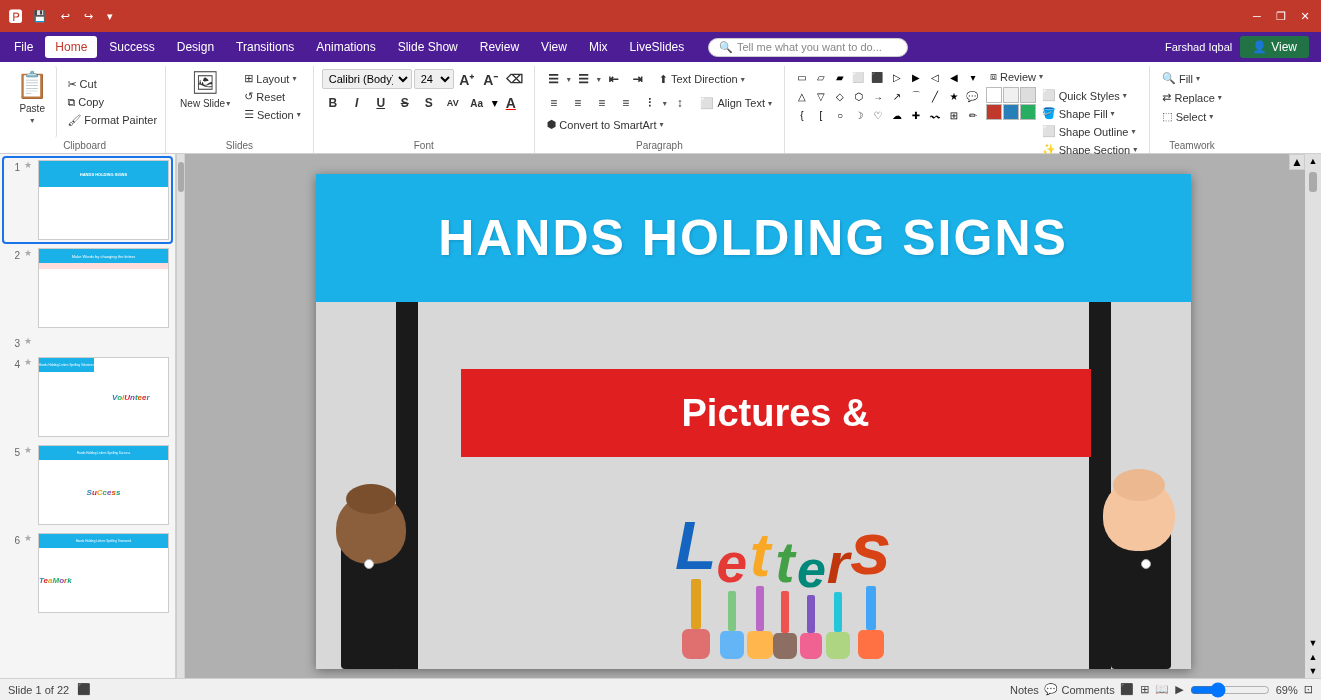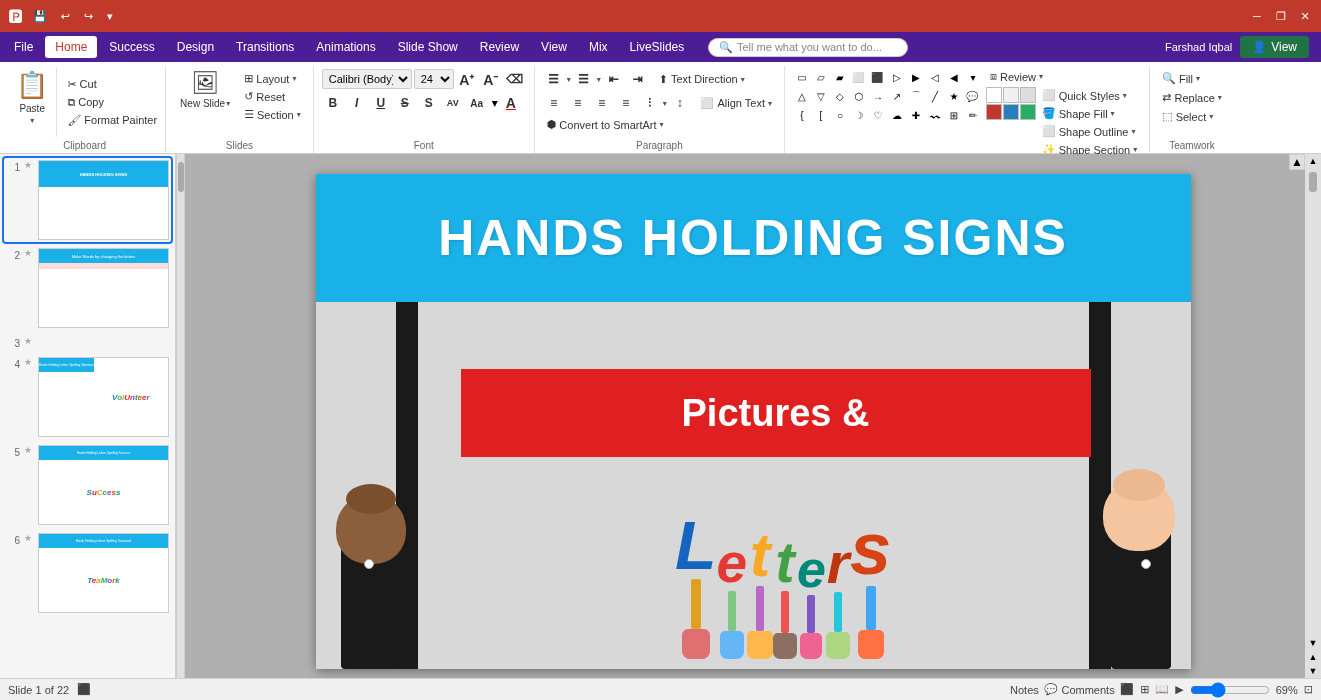--- a/index.html
+++ b/index.html
@@ -612,21 +612,21 @@
       </div>
 
       <div class="slide-thumb">
         <span class="slide-num">6</span>
         <span class="slide-star">★</span>
         <div class="slide-img">
           <div style="width:100%;height:100%;background:white;display:flex;flex-direction:column;overflow:hidden;">
             <div style="background:#1ab0e8;height:14px;display:flex;align-items:center;justify-content:center;">
               <span style="color:white;font-size:3px;">Hands Holding Letters Spelling Teamwork</span>
             </div>
-            <div style="display:flex;align-items:center;justify-content:center;flex:1;">
+            <div style="display:flex;align-items:center;flex:1;">
               <span style="font-size:8px;font-weight:900;font-style:italic;">
                 <span style="color:#2980b9;">T</span><span style="color:#e02020;">e</span><span style="color:#e8a020;">a</span><span style="color:#27ae60;">M</span><span style="color:#8e44ad;">o</span><span style="color:#d35400;">r</span><span style="color:#16a085;">k</span>
               </span>
             </div>
           </div>
         </div>
       </div>
 
     </div>
 

